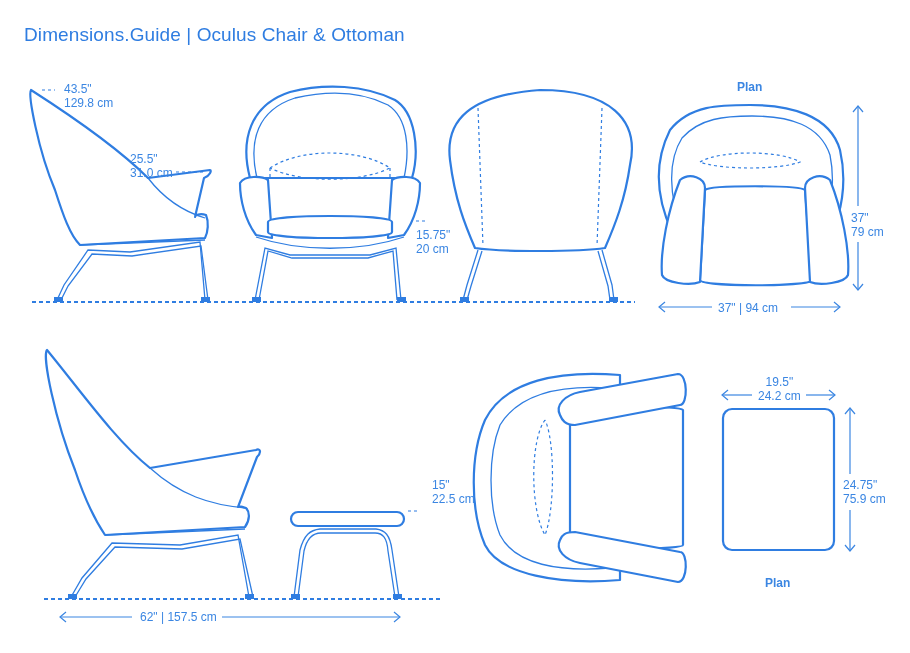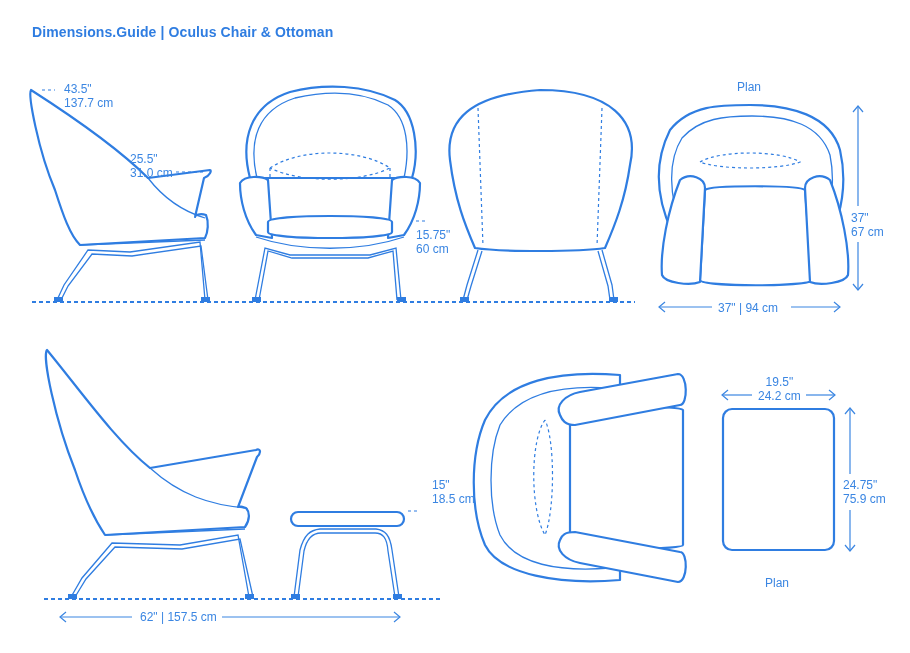--- a/index.html
+++ b/index.html
@@ -1,22 +1,22 @@
 <!DOCTYPE html>
 <html><head>
   <meta charset="utf-8">
   <style>
     html, body { margin: 0; padding: 0; background: #ffffff; }
     body { width: 910px; height: 653px; position: relative; overflow: hidden;
            font-family: "Liberation Sans", "DejaVu Sans", sans-serif; }
-    .title { position: absolute; left: 32px; top: 24px; font-size: 14px; font-weight: bold;
+    .title { position: absolute; left: 24px; top: 24px; font-size: 19px; font-weight: normal;
              color: #2f7de1; letter-spacing: 0.1px; }
     .lbl { position: absolute; font-size: 12px; line-height: 14px; color: #3b86e2; white-space: nowrap; }
     .lbl span { display: block; }
-    .plan { position: absolute; font-size: 12px; font-weight: normal; color: #3b86e2; }
+    .plan { position: absolute; font-size: 12px; font-weight: bold; color: #3b86e2; }
     svg.draw { position: absolute; left: 0; top: 0; width: 910px; height: 653px; }
     .ln { fill: #fff; stroke: #2f7de1; stroke-width: 2.2; stroke-linejoin: round; stroke-linecap: round; }
     .ln2 { fill: none; stroke: #2f7de1; stroke-width: 1.3; }
     .dash { fill: none; stroke: #2f7de1; stroke-width: 1.2; stroke-dasharray: 3 3; }
     .floor { fill: none; stroke: #2f7de1; stroke-width: 2; stroke-dasharray: 4 3; }
     .dim { fill: none; stroke: #3b86e2; stroke-width: 1.2; }
     .foot { fill: #2f7de1; }
   </style>
 </head>
 <body>
@@ -122,39 +122,39 @@
   <line class="dim" x1="722" y1="395" x2="752" y2="395"></line>
   <line class="dim" x1="806" y1="395" x2="835" y2="395"></line>
   <path class="dim" d="M728 390 L722 395 L728 400 M829 390 L835 395 L829 400"></path>
   <line class="dim" x1="850" y1="408" x2="850" y2="474"></line>
   <line class="dim" x1="850" y1="510" x2="850" y2="551"></line>
   <path class="dim" d="M845 414 L850 408 L855 414 M845 545 L850 551 L855 545"></path>
 </svg>
 
 <div class="lbl" style="left:64px; top:82px;">
   <span>43.5"</span>
-  <span>137.7 cm</span>
+  <span>129.8 cm</span>
 </div>
 <div class="lbl" style="left:130px; top:152px;">
   <span>25.5"</span>
   <span>31.0 cm</span>
 </div>
 <div class="lbl" style="left:416px; top:228px;">
   <span>15.75"</span>
-  <span>60 cm</span>
+  <span>20 cm</span>
 </div>
 <div class="plan" style="left:737px; top:80px;">Plan</div>
 <div class="lbl" style="left:851px; top:211px;">
   <span>37"</span>
-  <span>67 cm</span>
+  <span>79 cm</span>
 </div>
 <div class="lbl" style="left:718px; top:301px;">37" | 94 cm</div>
 <div class="lbl" style="left:432px; top:478px;">
   <span>15"</span>
-  <span>18.5 cm</span>
+  <span>22.5 cm</span>
 </div>
 <div class="lbl" style="left:140px; top:610px;">62" | 157.5 cm</div>
 <div class="lbl" style="left:758px; top:375px; text-align:center;">
   <span>19.5"</span>
   <span>24.2 cm</span>
 </div>
 <div class="lbl" style="left:843px; top:478px;">
   <span>24.75"</span>
   <span>75.9 cm</span>
 </div>

